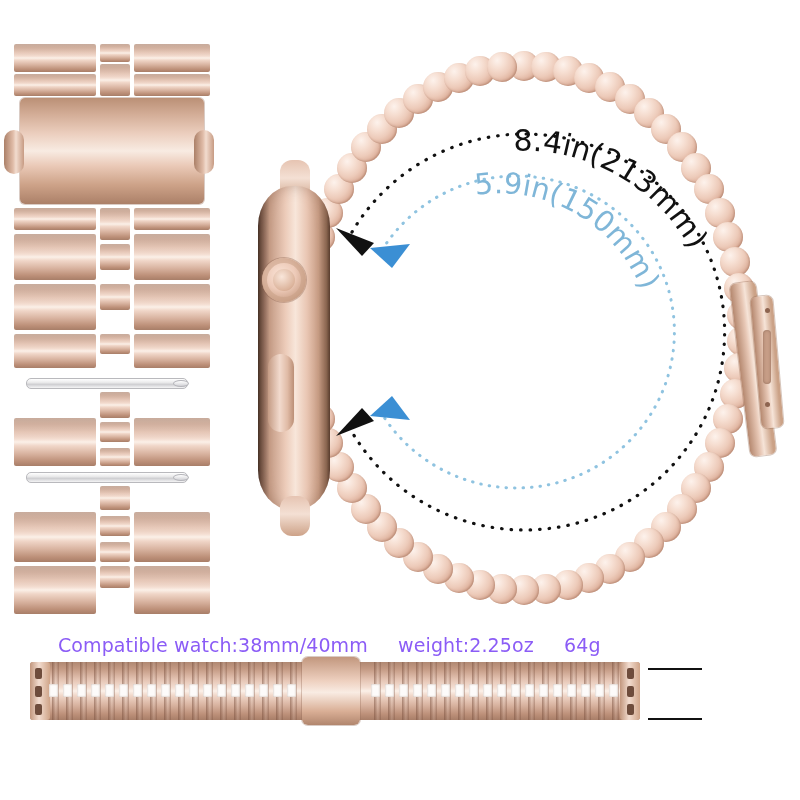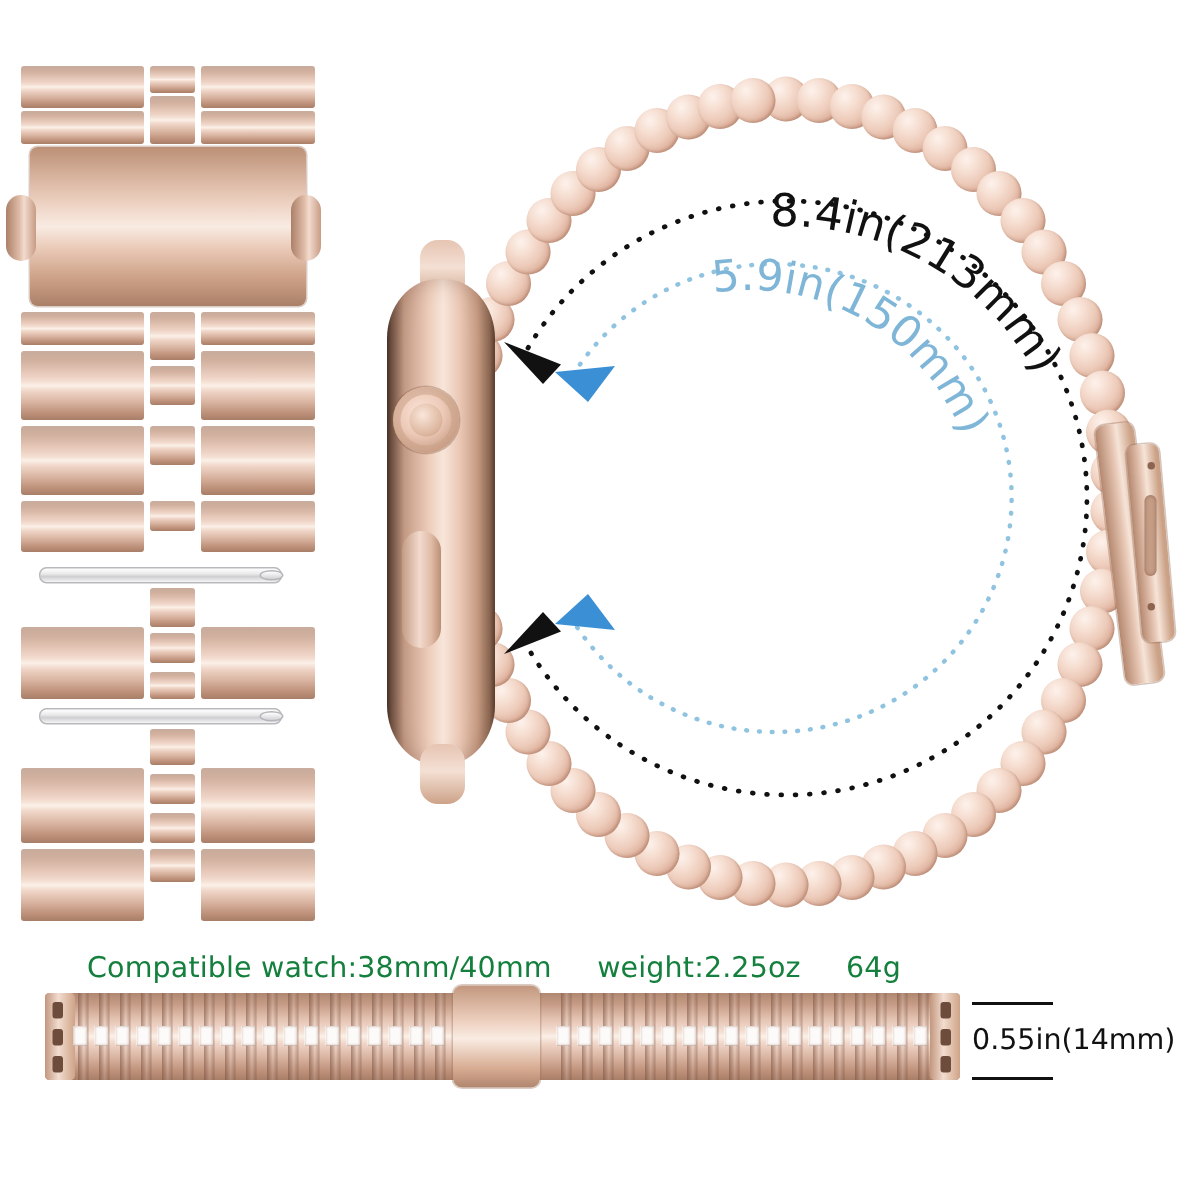--- a/index.html
+++ b/index.html
@@ -88,21 +88,21 @@
   .mid-notch{position:absolute;top:22px;width:9px;height:13px;background:#fdfbfa;
     box-shadow:inset 0 0 2px rgba(120,80,60,.5);}
   .flat-clasp{position:absolute;left:272px;top:-5px;width:58px;height:68px;border-radius:6px;
     background:linear-gradient(180deg,#c2977e,#eed0bf 35%,#f9ece3 52%,#d9ae95 80%,#b1866e);
     box-shadow:0 0 0 1px rgba(150,110,88,.35);}
   .flat-end{position:absolute;width:20px;height:58px;border-radius:3px;
     background:linear-gradient(90deg,#c2977e,#f2dccf 45%,#cfa488);}
   .end-hole{position:absolute;width:7px;height:11px;border-radius:2px;background:#6e4c3c;}
 
   
-  #spec-line{position:absolute;left:58px;top:634px;font-size:19px;color:#15803d;
+  #spec-line{position:absolute;left:58px;top:634px;font-size:19px;color:#8b5cf6;
     letter-spacing:.1px;white-space:nowrap;}
   #spec-line .gap{display:inline-block;width:18px;}
   #height-label{position:absolute;left:648px;top:682px;font-size:19px;color:#111;white-space:nowrap;}
   .tick{position:absolute;left:648px;width:54px;height:0;border-top:2px solid #111;}
 </style>
 </head>
 <body>
 
 <div class="stage">
 
@@ -351,16 +351,15 @@
       <div class="mid-notch" style="left: 537px;"></div>
       <div class="slat" style="left: 554px;"></div>
       <div class="mid-notch" style="left: 551px;"></div>
       <div class="slat" style="left: 568px;"></div>
       <div class="mid-notch" style="left: 565px;"></div>
       <div class="slat" style="left: 582px;"></div>
       <div class="mid-notch" style="left: 579px;"></div>
     </div>
 
   <div class="tick" style="top:668px;"></div>
-  <div id="height-label">0.55in(14mm)</div>
   <div class="tick" style="top:718px;"></div>
 
 </div>
 
 </body></html>

